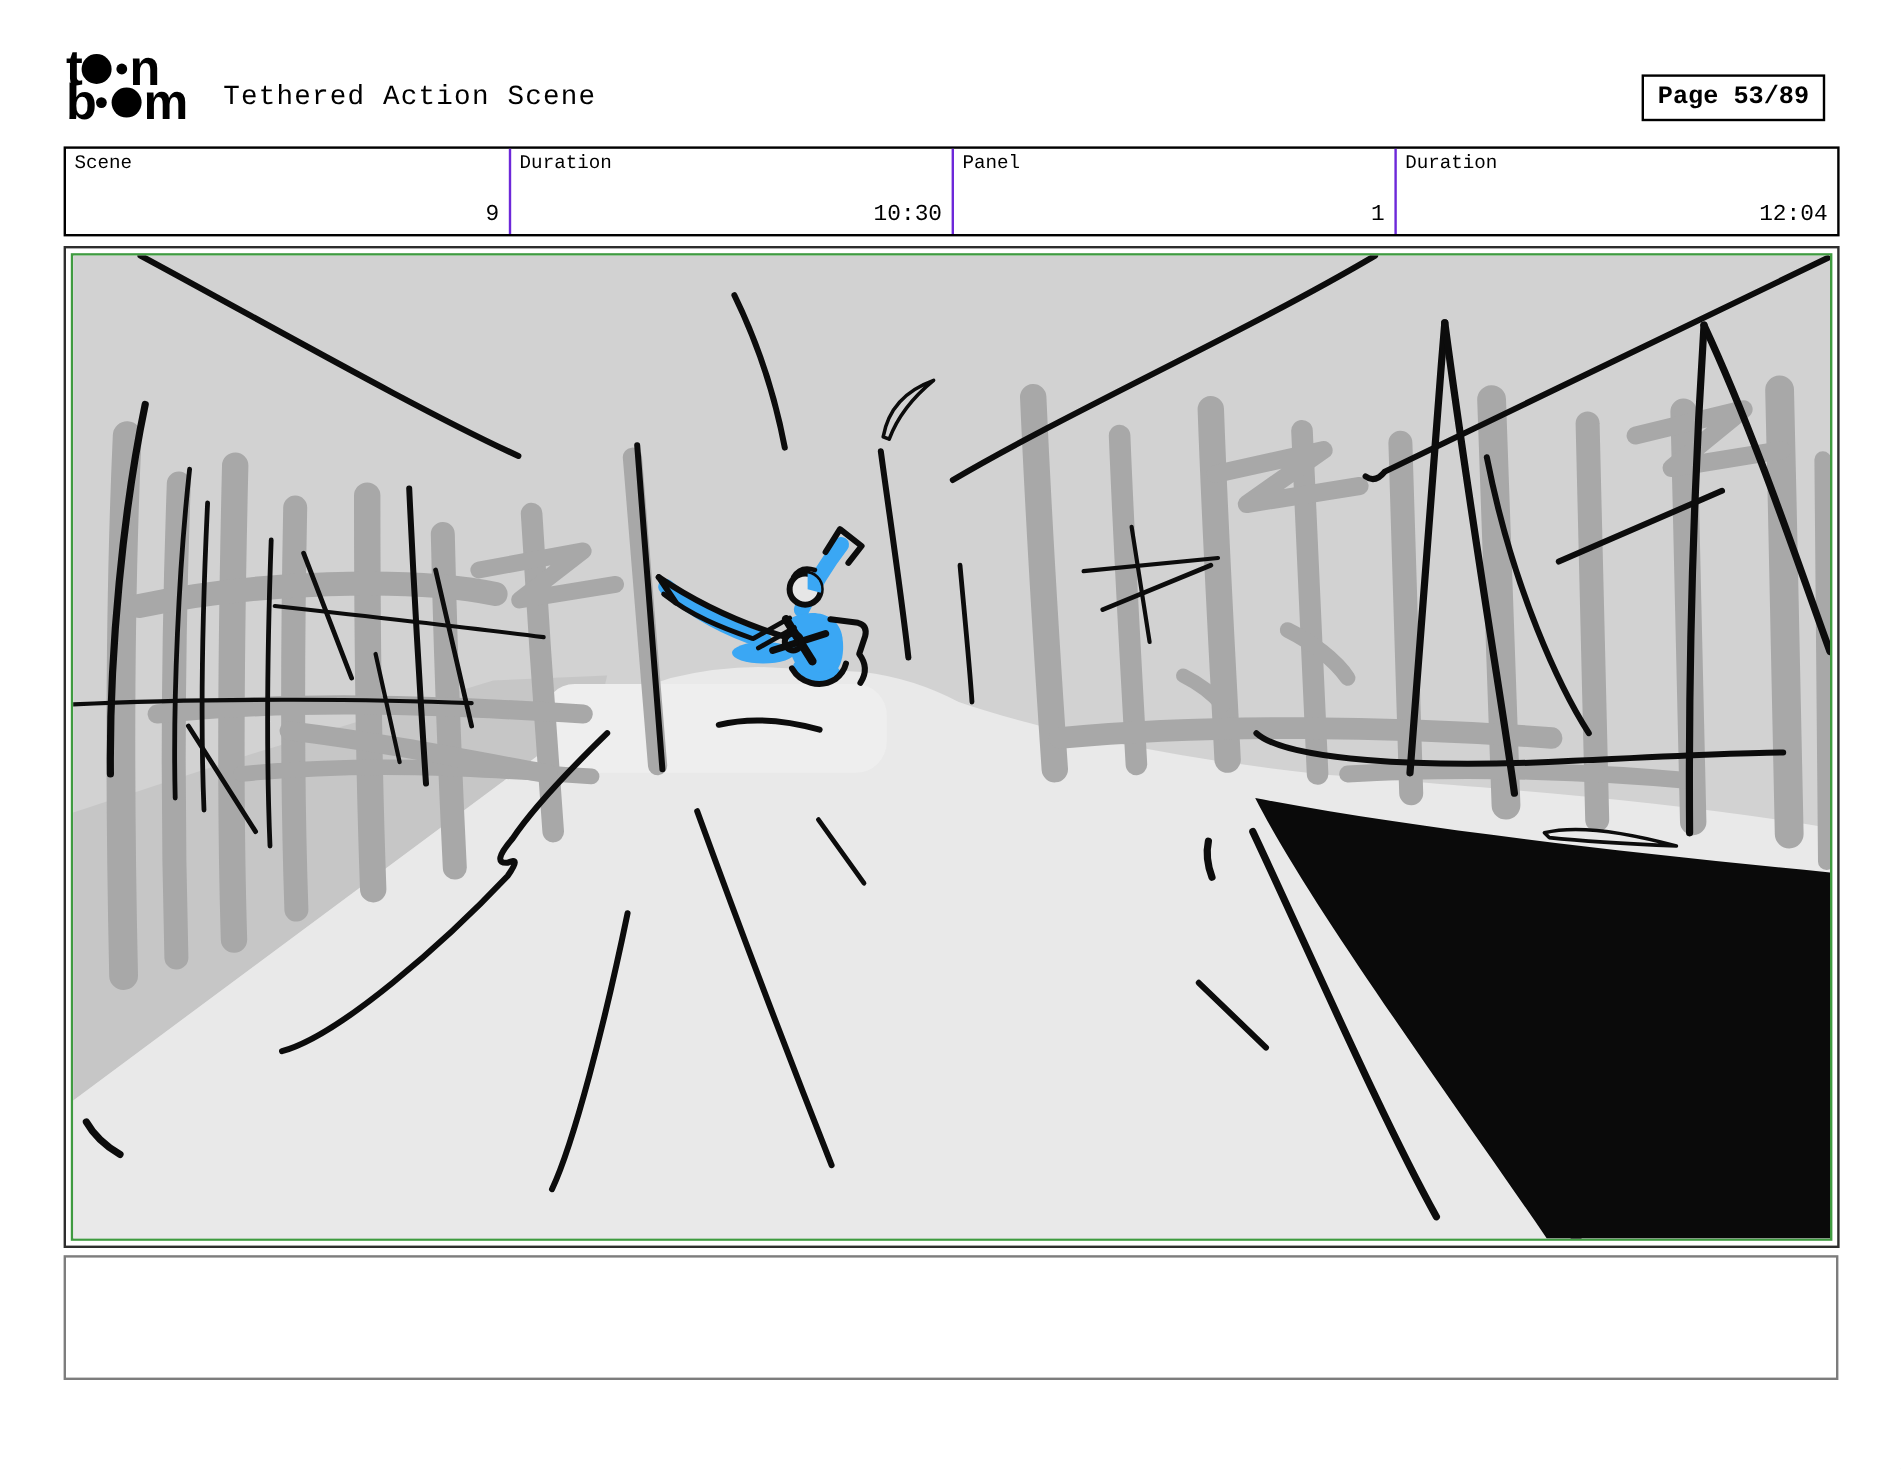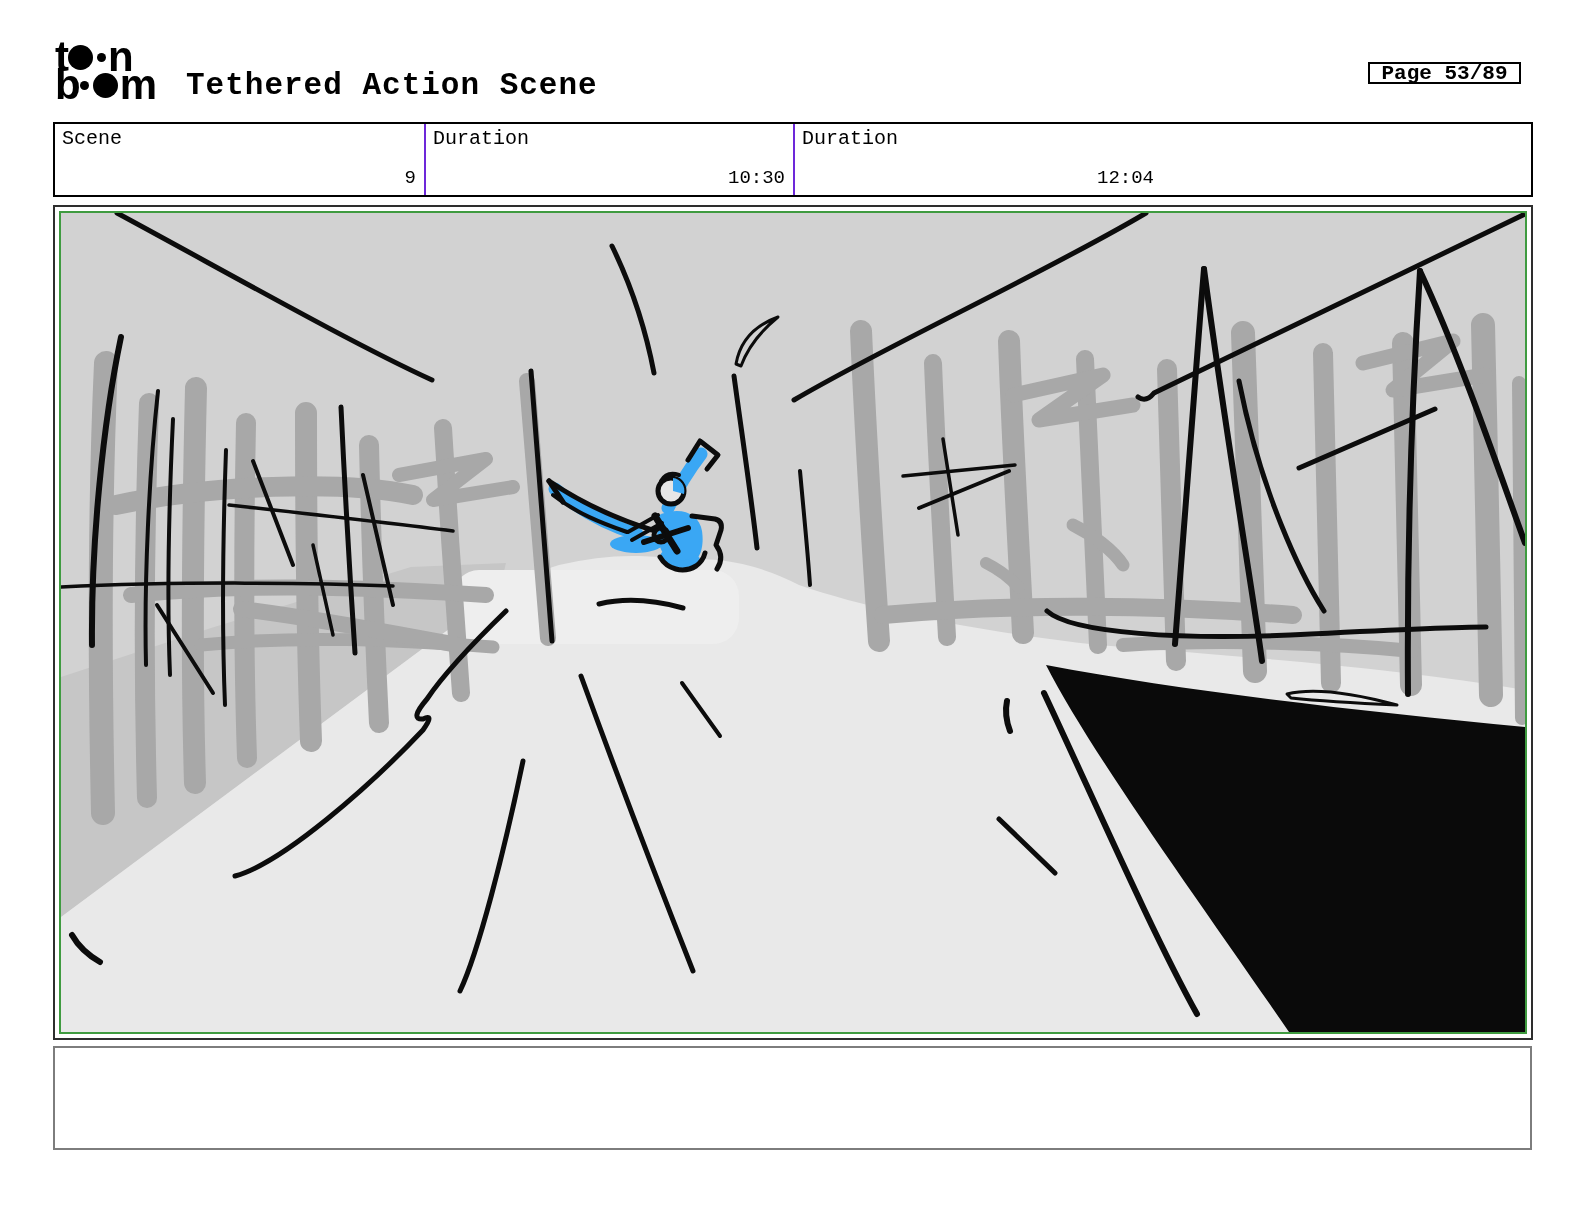--- a/index.html
+++ b/index.html
@@ -17,30 +17,30 @@
   .page{position:relative;width:1584px;height:1224px;background:#ffffff;overflow:hidden;
          font-family:"Liberation Mono","DejaVu Sans Mono",monospace;color:#000}
 
   
   .logo{position:absolute;left:55px;top:42px;width:130px}
   .logo-row{display:flex;align-items:center;height:30px;
             font:900 42px/30px "Liberation Sans","DejaVu Sans",sans-serif;letter-spacing:-3px;color:#000}
   .logo-row.second{margin-top:-2px}
   .dot-lg{width:25px;height:25px;border-radius:50%;background:#000;flex:0 0 auto;margin:0 2px}
   .dot-sm{width:9px;height:9px;border-radius:50%;background:#000;flex:0 0 auto;margin:0 2px}
-  .doc-title{position:absolute;left:186px;top:68px;font-weight:bold;font-size:31px;letter-spacing:1px}
-  .page-box{position:absolute;left:1368px;top:62px;width:153px;height:22px;border:2px solid #000;
+  .doc-title{position:absolute;left:186px;top:68px;font-weight:normal;font-size:23px;letter-spacing:1px}
+  .page-box{position:absolute;left:1368px;top:62px;width:153px;height:39px;border:2px solid #000;
             display:flex;align-items:center;justify-content:center;font-weight:bold;font-size:21px}
 
   
   .meta-table{position:absolute;left:53px;top:122px;width:1480px;height:75px;border:2px solid #000;
               display:grid;grid-template-columns:repeat(4,1fr)}
   .meta-cell{position:relative;border-left:2px solid #6d28d9}
   .meta-cell:first-child{border-left:none}
-  .meta-label{position:absolute;left:7px;top:3px;font-size:20px}
+  .meta-label{position:absolute;left:7px;top:3px;font-size:16px}
   .meta-value{position:absolute;right:8px;bottom:6px;font-size:19px}
 
   
   .panel-frame{position:absolute;left:53px;top:205px;width:1480px;height:835px;
                border:2px solid #2e2e2e;background:#fff;padding:4px}
   .panel-green{width:100%;height:100%;border:2px solid var(--accent-green)}
   .panel-green svg{display:block;width:100%;height:100%}
 
   .sk-bg{fill:var(--sketch-bg)}
   .sk-emb{fill:var(--embankment-gray)}
@@ -80,20 +80,24 @@
   <div class="page-box">Page 53/89</div>
 
   <div class="meta-table">
     <div class="meta-cell">
       <div class="meta-label">Scene</div>
       <div class="meta-value">9</div>
     </div>
     <div class="meta-cell">
       <div class="meta-label">Duration</div>
       <div class="meta-value">10:30</div>
+    </div>
+    <div class="meta-cell">
+      <div class="meta-label">Panel</div>
+      <div class="meta-value">1</div>
     </div>
     <div class="meta-cell">
       <div class="meta-label">Duration</div>
       <div class="meta-value">12:04</div>
     </div>
   </div>
 
   <div class="panel-frame">
     <div class="panel-green">
       <svg viewBox="0 0 1464 819" preserveAspectRatio="none">

